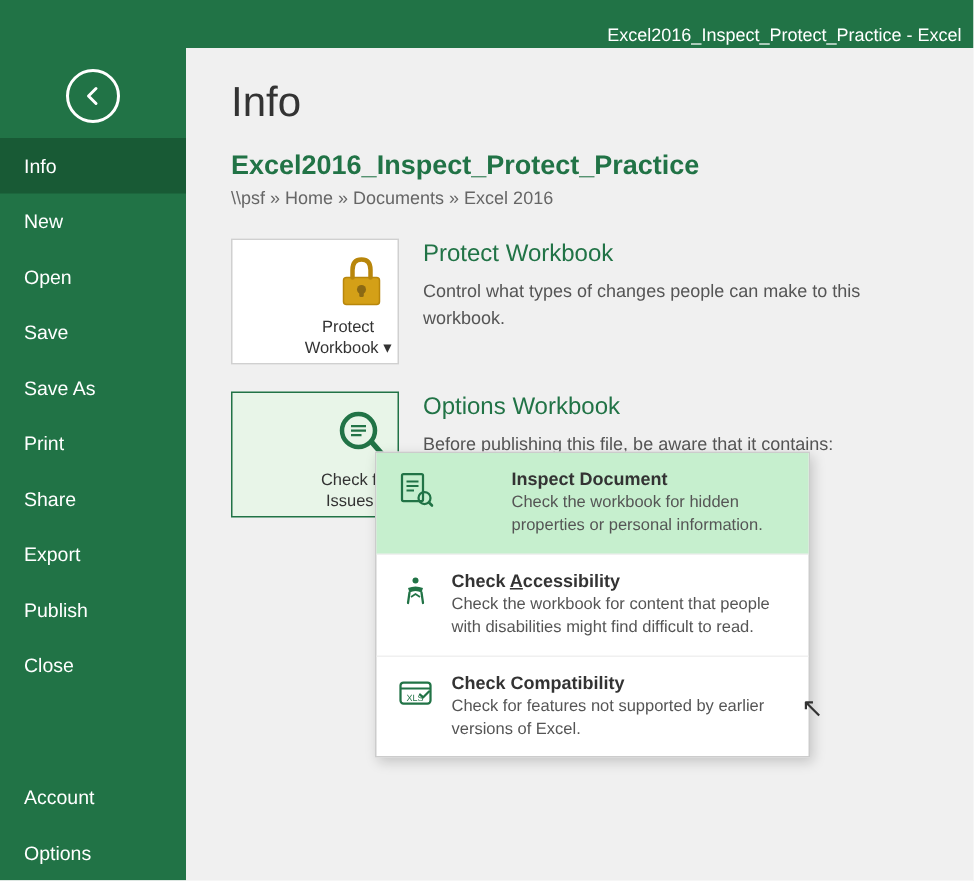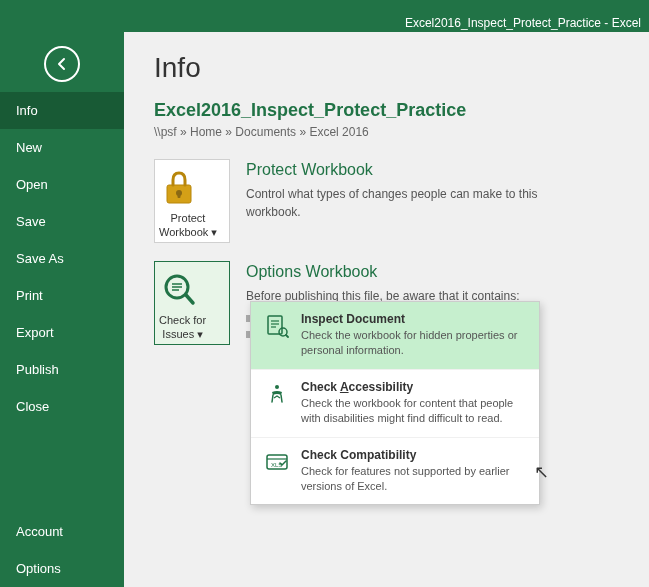--- a/index.html
+++ b/index.html
@@ -103,27 +103,27 @@
 
     
     .section-block {
       display: flex;
       align-items: flex-start;
       margin-bottom: 18px;
       position: relative;
     }
 
     .section-icon-btn {
-      width: 76px;
+      width: 112px;
       height: 84px;
       background: #fff;
       border: 1px solid #d0d0d0;
       display: flex;
       flex-direction: column;
-      align-items: flex-start;
+      align-items: flex-end;
       justify-content: center;
       cursor: pointer;
       flex-shrink: 0;
       font-size: 11px;
       color: #333;
       text-align: center;
       padding: 8px 4px 4px 4px;
     }
 
     .section-icon-btn.active-btn {
@@ -200,20 +200,21 @@
       cursor: pointer;
       border-bottom: 1px solid #f0f0f0;
     }
 
     .dropdown-item:last-child {
       border-bottom: none;
     }
 
     .dropdown-item.highlighted {
       background: #c6efce;
+      gap: 40px;
     }
 
     .dropdown-item-icon {
       width: 28px;
       height: 28px;
       flex-shrink: 0;
       margin-right: 10px;
       display: flex;
       align-items: center;
       justify-content: center;
@@ -285,20 +286,23 @@
       <span>Open</span>
     </div>
     <div class="sidebar-item">
       <span>Save</span>
     </div>
     <div class="sidebar-item">
       <span>Save As</span>
     </div>
     <div class="sidebar-item">
       <span>Print</span>
+    </div>
+    <div class="sidebar-item">
+      <span>Share</span>
     </div>
     <div class="sidebar-item">
       <span>Export</span>
     </div>
     <div class="sidebar-item">
       <span>Publish</span>
     </div>
     <div class="sidebar-item">
       <span>Close</span>
     </div>

